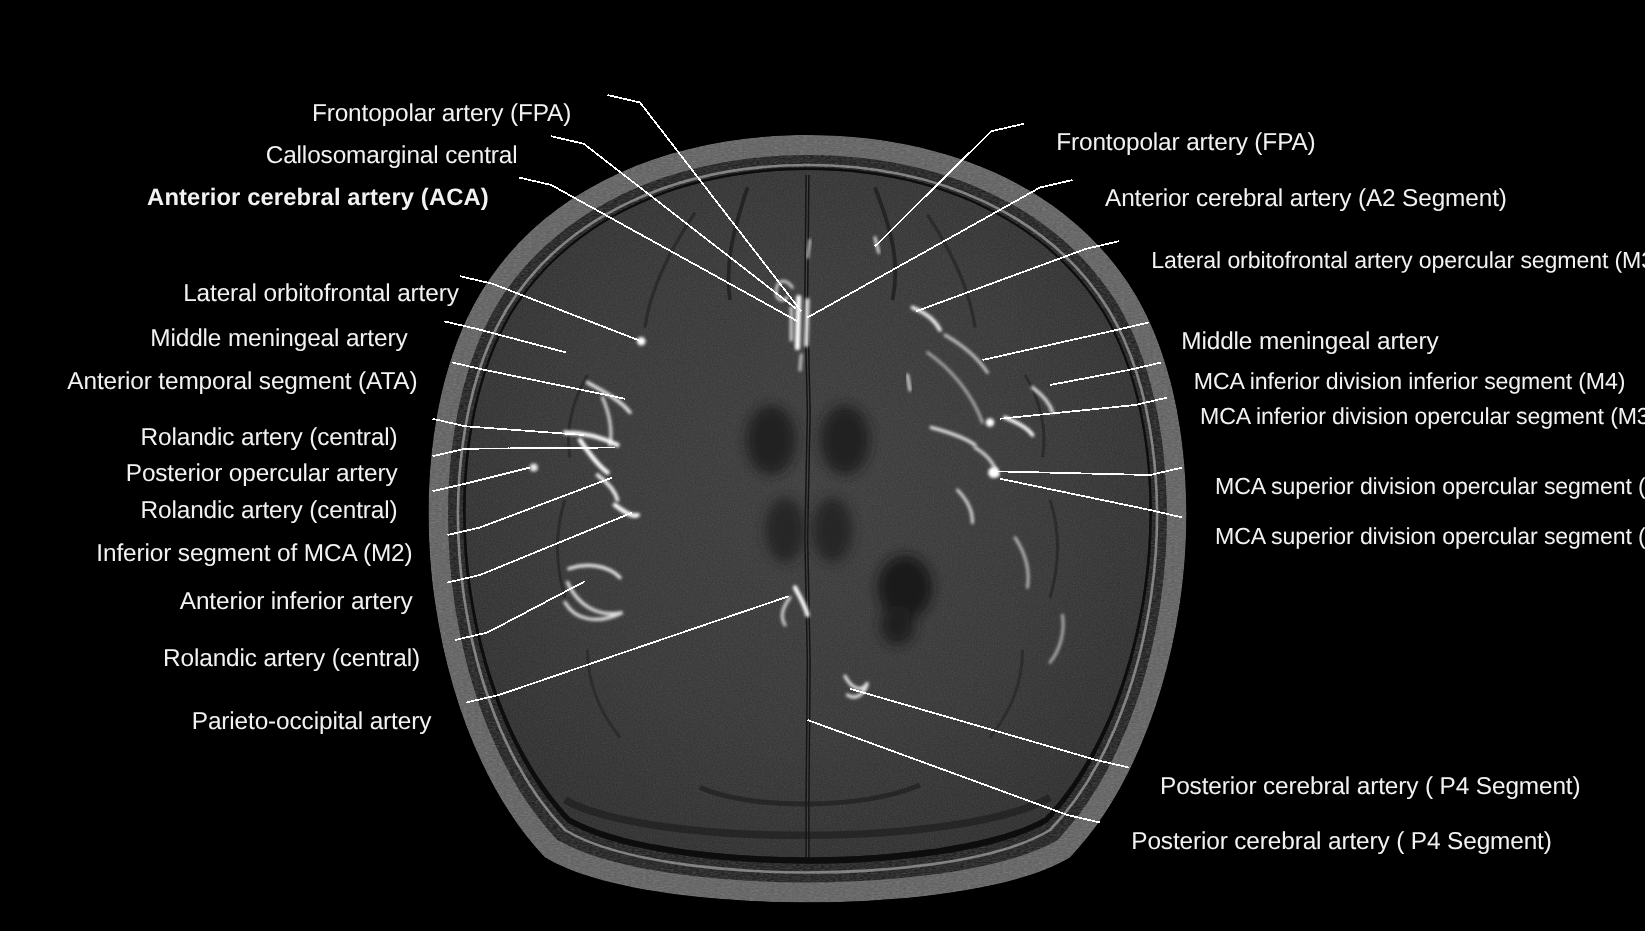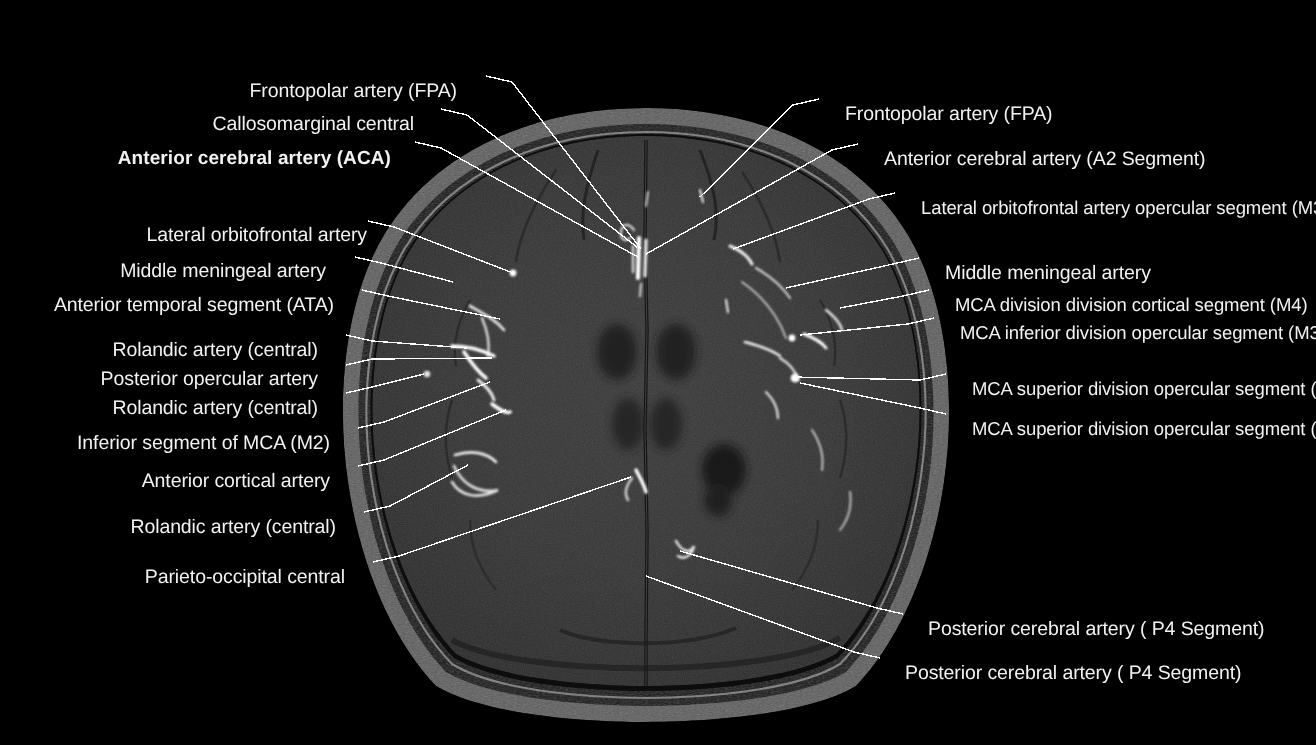--- a/index.html
+++ b/index.html
@@ -280,30 +280,30 @@
       <div class="label right-align" style="left: 457px; top: 82px;">Frontopolar artery (FPA)</div>
       <div class="label right-align" style="left: 414px; top: 115px;">Callosomarginal central</div>
       <div class="label bold right-align" style="left: 391px; top: 149px;">Anterior cerebral artery (ACA)</div>
       <div class="label right-align" style="left: 339px; top: 226px; margin-left: 28px;">Lateral orbitofrontal artery</div>
       <div class="label right-align" style="left: 326px; top: 262px;">Middle meningeal artery</div>
       <div class="label right-align" style="left: 334px; top: 296px;">Anterior temporal segment (ATA)</div>
       <div class="label right-align" style="left: 318px; top: 341px;">Rolandic artery (central)</div>
       <div class="label right-align" style="left: 318px; top: 370px;">Posterior opercular artery</div>
       <div class="label right-align" style="left: 318px; top: 399px;">Rolandic artery (central)</div>
       <div class="label right-align" style="left: 330px; top: 434px;">Inferior segment of MCA (M2)</div>
-      <div class="label right-align" style="left: 330px; top: 472px;">Anterior cortical artery</div>
+      <div class="label right-align" style="left: 330px; top: 472px;">Anterior inferior artery</div>
       <div class="label right-align" style="left: 336px; top: 518px;">Rolandic artery (central)</div>
-      <div class="label right-align" style="left: 345px; top: 568px;">Parieto-occipital central</div>
+      <div class="label right-align" style="left: 345px; top: 568px;">Parieto-occipital artery</div>
     </div>
   <div id="labels-right">
       <div class="label" style="left: 845px; top: 105px;">Frontopolar artery (FPA)</div>
       <div class="label" style="left: 884px; top: 150px; text-align: right;">Anterior cerebral artery (A2 Segment)</div>
       <div class="label small" style="left: 921px; top: 199px;">Lateral orbitofrontal artery opercular segment (M3)</div>
       <div class="label" style="left: 945px; top: 264px;">Middle meningeal artery</div>
-      <div class="label small" style="left: 955px; top: 296px;">MCA division division cortical segment (M4)</div>
+      <div class="label small" style="left: 955px; top: 296px;">MCA inferior division inferior segment (M4)</div>
       <div class="label small" style="left: 960px; top: 324px;">MCA inferior division opercular segment (M3)</div>
       <div class="label small" style="left: 972px; top: 380px;">MCA superior division opercular segment (M3)</div>
       <div class="label small" style="left: 972px; top: 420px;">MCA superior division opercular segment (M3)</div>
       <div class="label" style="left: 928px; top: 620px;">Posterior cerebral artery ( P4 Segment)</div>
       <div class="label" style="left: 905px; top: 664px;">Posterior cerebral artery ( P4 Segment)</div>
     </div>
 
 </div>
 
 </body></html>

